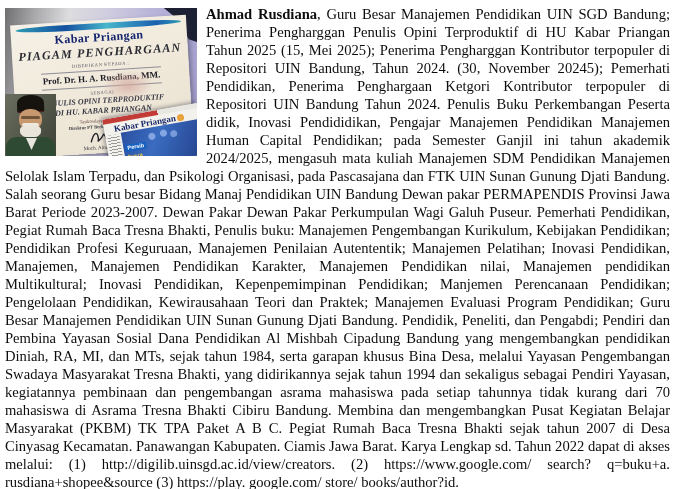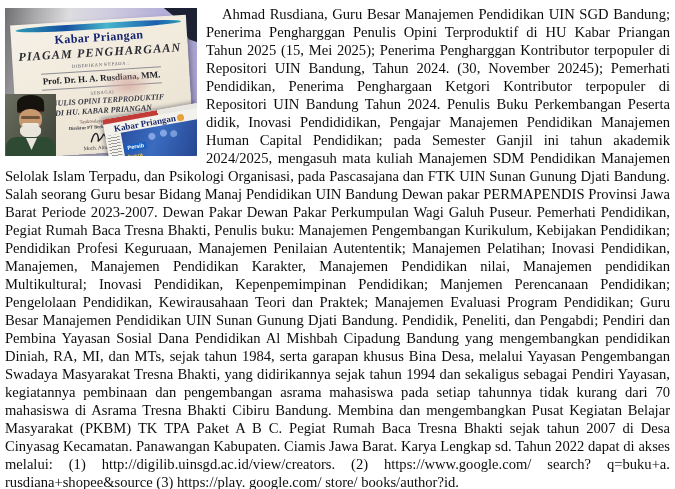--- a/index.html
+++ b/index.html
@@ -5,21 +5,21 @@
   html,body{margin:0;padding:0;background:#ffffff;}
   .page{
     width:675px;height:489px;box-sizing:border-box;
     padding:5px 5px 0 5px;overflow:hidden;background:#fff;
     font-family:"Liberation Serif", serif;
   }
   .bio{
     margin:0;font-size:14.6px;line-height:18px;text-align:justify;
     color:#0d0d0d;
   }
-  .bio b{font-weight:normal;margin-left:16px;}
+  .bio b{font-weight:bold;}
 
   
   .photo{
     float:left;width:192px;height:148px;margin:3px 9px 3px 0;
     position:relative;overflow:hidden;
     background:linear-gradient(100deg,#6f6f72 0%,#a8a8ab 14%,#dddcdf 30%,#cfccdf 48%,#b6b1d8 70%,#a49fce 100%);
   }
   .frame-corner{
     position:absolute;right:0;top:0;width:46px;height:34px;
     background:#1d2134;

